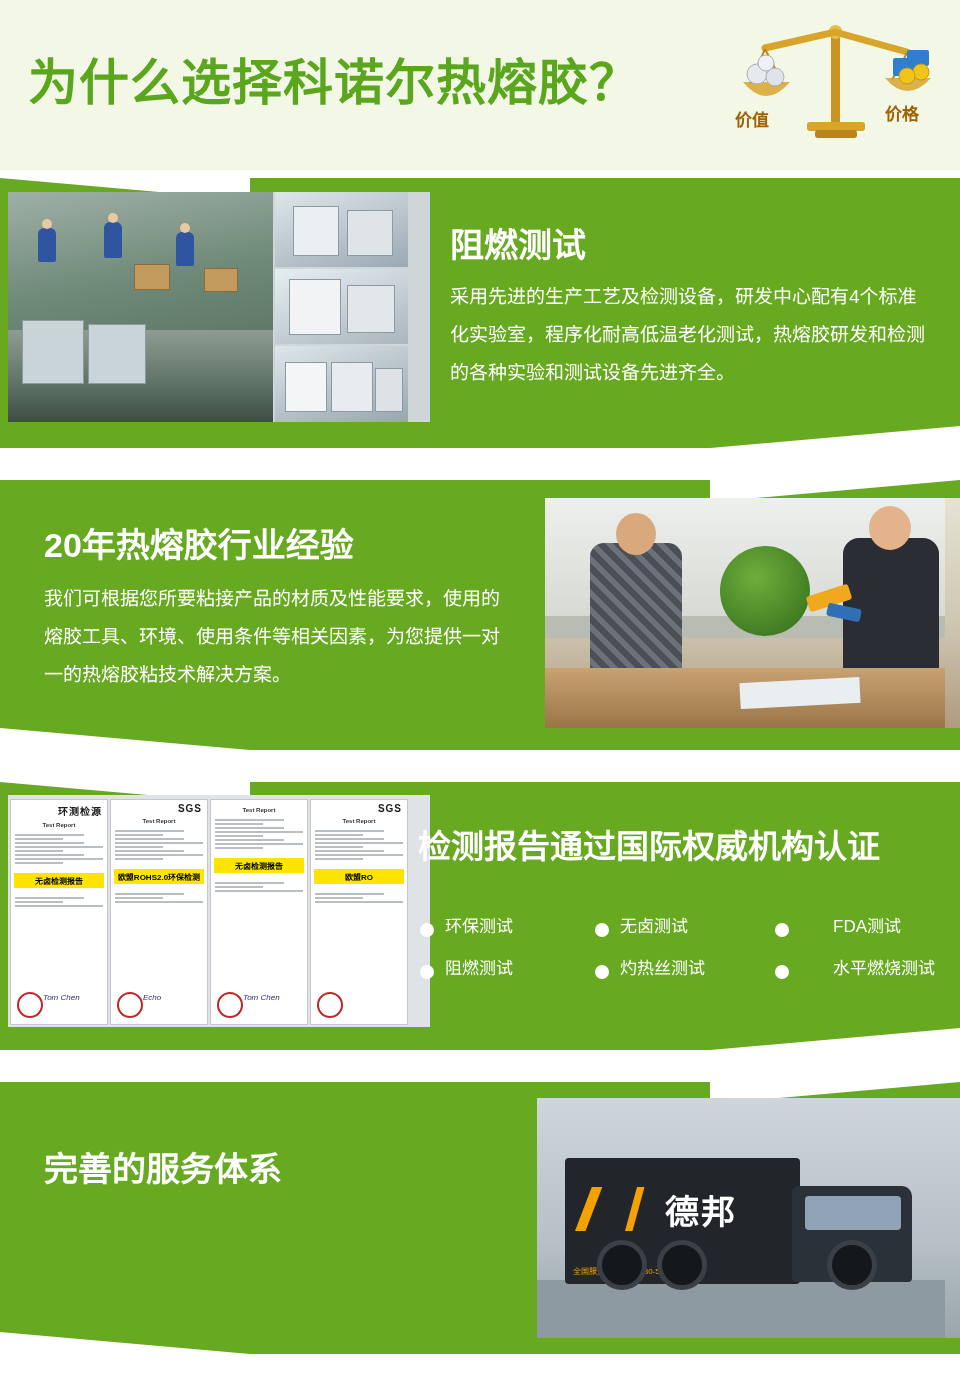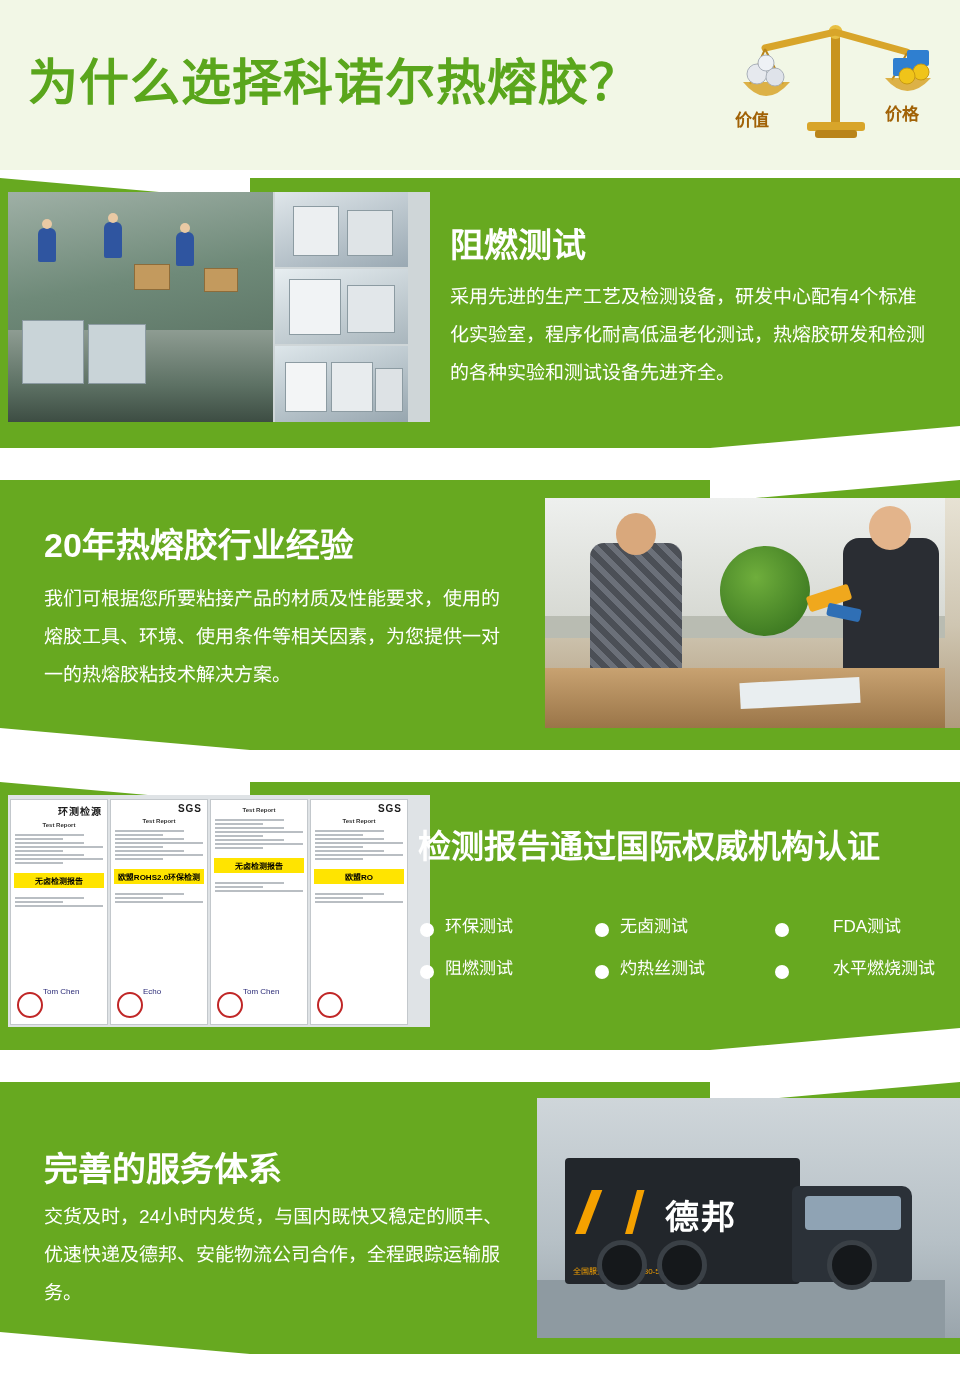--- a/index.html
+++ b/index.html
@@ -233,31 +233,31 @@
     background: #ffe400; color: #000;
     font-size: 8px; font-weight: bold; text-align: center;
     white-space: nowrap; overflow: hidden;
   }
   .rep .stamp {
     position: absolute; left: 6px; bottom: 6px;
     width: 22px; height: 22px; border-radius: 50%;
     border: 2px solid #c02626;
   }
   .rep .sign {
-    position: absolute; left: 32px; bottom: 28px;
-    font-size: 8px; color: #2b2b77; 
+    position: absolute; left: 32px; bottom: 22px;
+    font-size: 8px; color: #2b2b77; font-style: italic;
   }
 
   
   .p4 { left: 537px; top: 1098px; width: 408px; height: 240px; background: linear-gradient(180deg,#cfd6da 0%, #b6c0c6 60%, #9aa5ac 100%); }
   .p4 .ground { position: absolute; left: 0; bottom: 0; width: 408px; height: 58px; background: #8e9aa1; }
   .p4 .cab { position: absolute; left: 255px; top: 88px; width: 120px; height: 96px; background: #2b3138; border-radius: 6px 10px 4px 4px; }
   .p4 .cab-win { position: absolute; left: 268px; top: 98px; width: 96px; height: 34px; background: #8fa3b4; border-radius: 4px; }
   .p4 .trailer { position: absolute; left: 28px; top: 60px; width: 235px; height: 126px; background: #22262b; border-radius: 4px; }
-  .p4 .logo-bar { position: absolute; left: 38px; top: 92px; width: 210px; height: 62px; display: flex; }
+  .p4 .logo-bar { position: absolute; left: 38px; top: 80px; width: 210px; height: 62px; display: flex; align-items: center; }
   .p4 .logo-mark { width: 42px; height: 44px; background: #f5a100; clip-path: polygon(0 100%, 40% 0, 65% 0, 25% 100%); margin-right: 8px; }
   .p4 .logo-mark2 { width: 30px; height: 44px; background: #f5a100; clip-path: polygon(0 100%, 40% 0, 65% 0, 25% 100%); margin-right: 10px; }
   .p4 .logo-text { color: #ffffff; font-size: 34px; font-weight: bold; letter-spacing: 2px; }
   .p4 .wheel { position: absolute; bottom: 48px; width: 40px; height: 40px; border-radius: 50%; background: #15181b; border: 5px solid #3a4046; }
   .p4 .w1 { left: 60px; } .p4 .w2 { left: 120px; } .p4 .w3 { left: 290px; }
   .p4 .phone { position: absolute; left: 36px; bottom: 62px; font-size: 8px; color: #f5a100; }
 </style>
 </head>
 <body>
 
@@ -484,21 +484,20 @@
       </div>
     </div>
   </div>
 
   <div class="band b4">
     <div class="notch notch-tr"></div>
     <div class="notch notch-bl"></div>
   </div>
 
   <div class="sec-title s4-title">完善的服务体系</div>
-  <div class="sec-body s4-body">交货及时，24小时内发货，与国内既快又稳定的顺丰、优速快递及德邦、安能物流公司合作，全程跟踪运输服务。</div>
 
   <div class="photo p4">
     <div class="ground"></div>
     <div class="trailer"></div>
     <div class="logo-bar">
       <span class="logo-mark"></span>
       <span class="logo-mark2"></span>
       <span class="logo-text">德邦</span>
     </div>
     <div class="phone">全国服务热线 400-830-5555</div>

